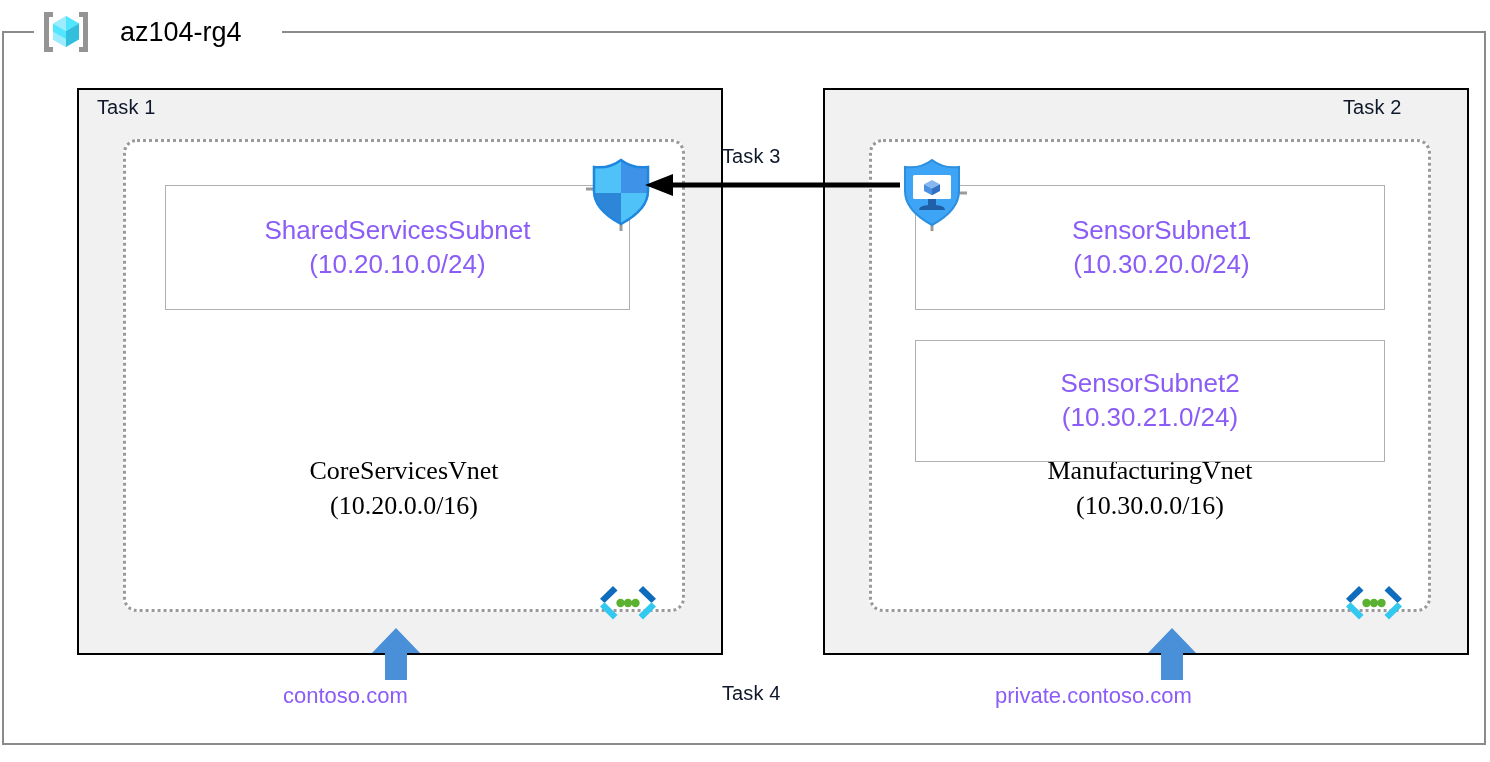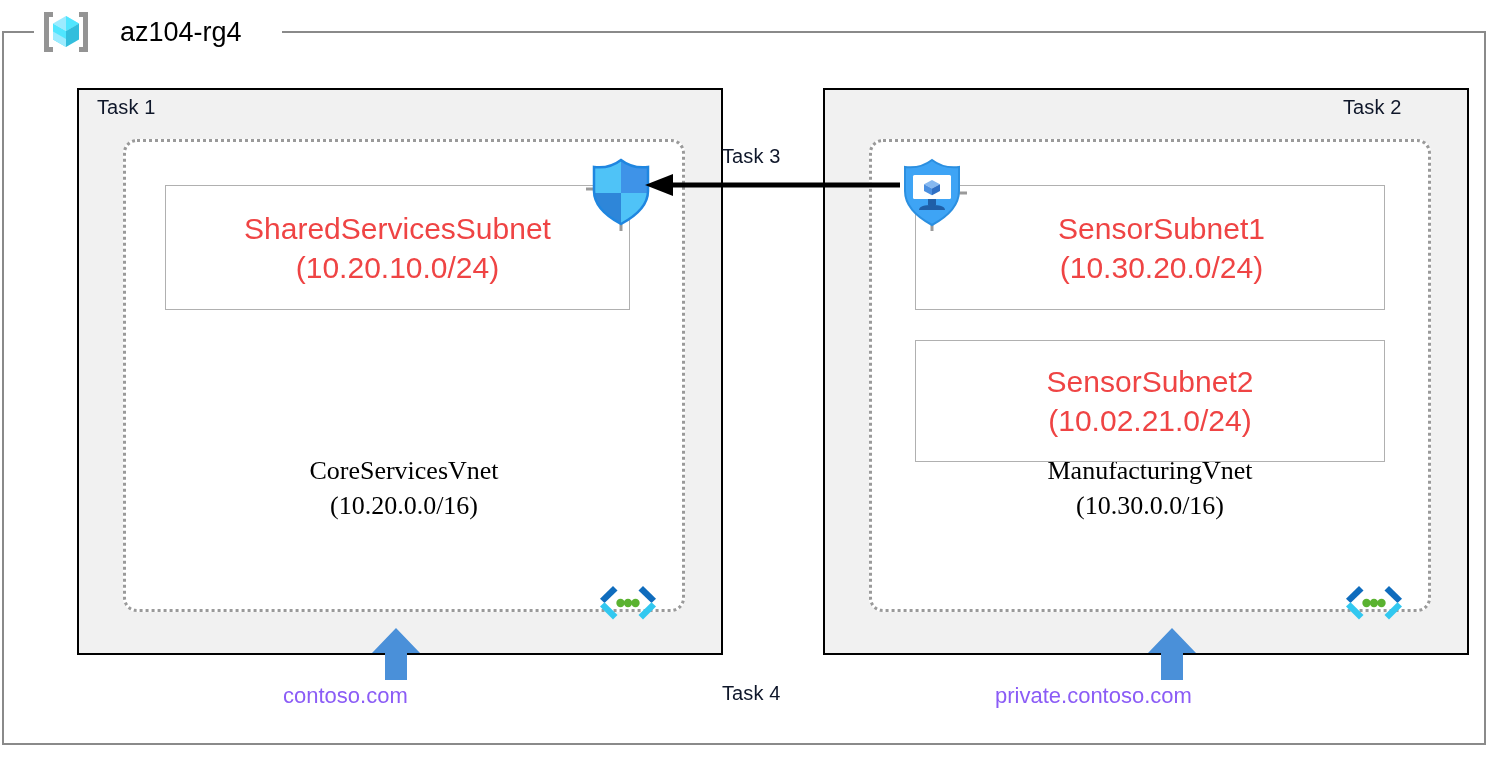--- a/index.html
+++ b/index.html
@@ -136,23 +136,23 @@
     position: absolute;
     border: 1px solid #b0b0b0;
     background: #ffffff;
     box-sizing: border-box;
     display: flex;
     flex-direction: column;
     align-items: center;
     justify-content: center;
   }
   .subnet-name, .subnet-cidr {
-    font-size: 30px;
+    font-size: 26px;
     line-height: 1.3;
-    color: #ef4444;
+    color: #8b5cf6;
     white-space: nowrap;
   }
   #subnet-shared   { left: 165px;  top: 185px; width: 465px; height: 125px; }
   #subnet-database { left: 165px;  top: 340px; width: 465px; height: 122px; }
   #subnet-sensor1  { left: 915px;  top: 185px; width: 470px; height: 125px; padding-left: 23px; }
   #subnet-sensor2  { left: 915px;  top: 340px; width: 470px; height: 122px; }
 
   
   .shield-icon {
     position: absolute;
@@ -264,21 +264,21 @@
     </div>
   </div>
 
   <div class="subnet" id="subnet-sensor1">
     <span class="subnet-name">SensorSubnet1</span>
     <span class="subnet-cidr">(10.30.20.0/24)</span>
   </div>
 
   <div class="subnet" id="subnet-sensor2">
     <span class="subnet-name">SensorSubnet2</span>
-    <span class="subnet-cidr">(10.02.21.0/24)</span>
+    <span class="subnet-cidr">(10.30.21.0/24)</span>
   </div>
 
   <span class="vnet-icon" id="vnet2-icon">
     <svg width="64" height="42" viewBox="0 0 64 42" xmlns="http://www.w3.org/2000/svg">
       <path d="M17 4 L21.5 8.5 L8.5 21 L4 16.8 Z" fill="#0f6cbd"></path>
       <path d="M4 24.5 L8.5 20.2 L21.5 33 L17 37.5 Z" fill="#32c8f0"></path>
       <path d="M47 4 L42.5 8.5 L55.5 21 L60 16.8 Z" fill="#0f6cbd"></path>
       <path d="M60 24.5 L55.5 20.2 L42.5 33 L47 37.5 Z" fill="#32c8f0"></path>
       <circle cx="24.5" cy="21" r="4.2" fill="#5ab230"></circle>
       <circle cx="32" cy="21" r="4.2" fill="#5ab230"></circle>

